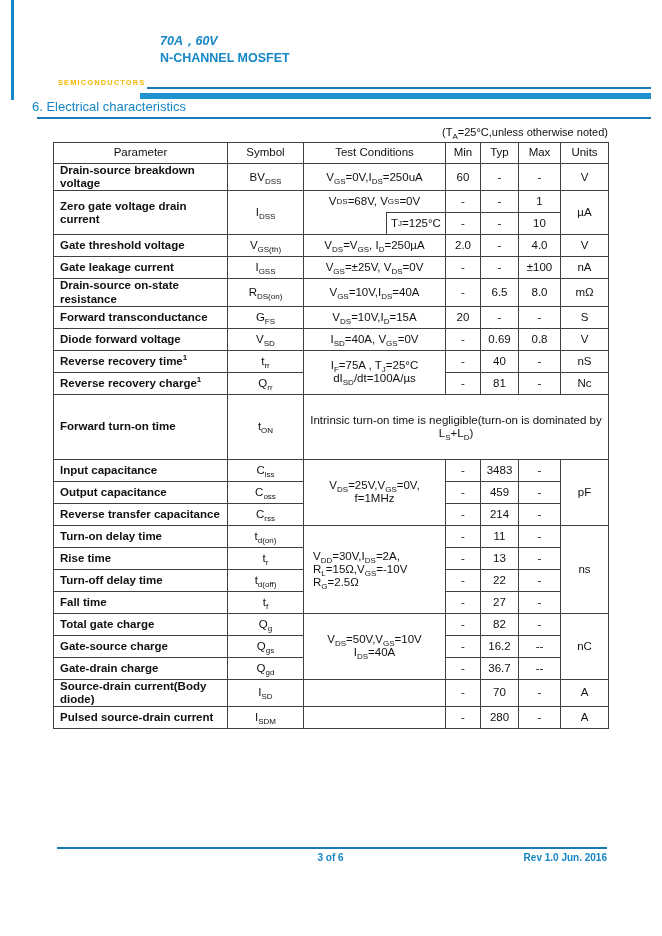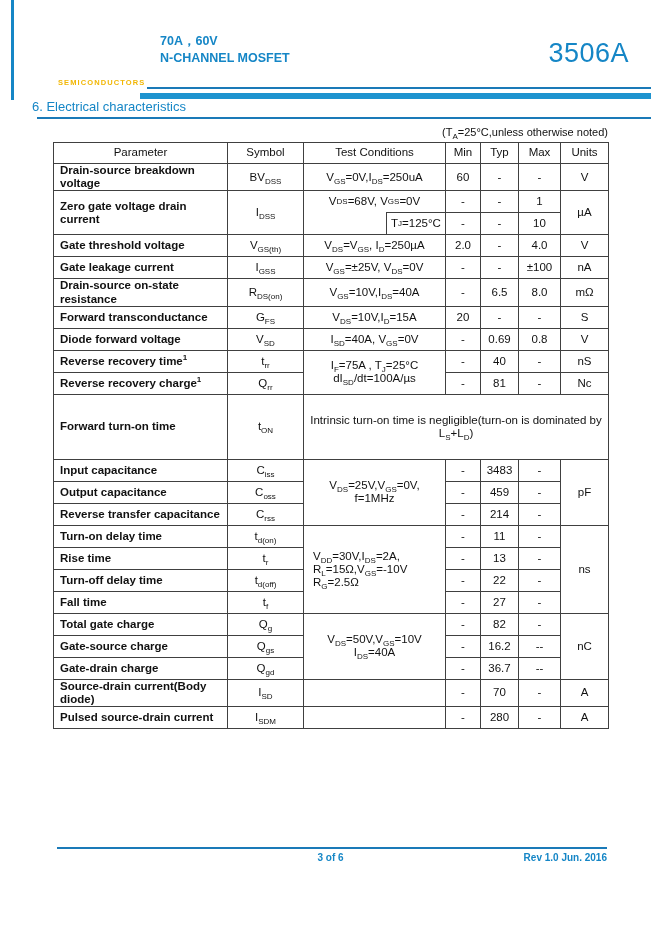--- a/index.html
+++ b/index.html
@@ -10,21 +10,21 @@
     --ink:#111111;
   }
   html,body{margin:0;padding:0;background:#ffffff;}
   .page{position:relative;width:662px;height:936px;background:#ffffff;overflow:hidden;
         font-family:"Liberation Sans", sans-serif;color:var(--ink);}
   .left-bar{position:absolute;left:11px;top:0;width:3px;height:100px;background:var(--brand-blue);}
   .logo-text{position:absolute;left:57px;top:26px;font-size:42px;font-weight:800;letter-spacing:1px;
              color:var(--brand-yellow);line-height:1;}
   .logo-sub{position:absolute;left:58px;top:78px;font-size:7.5px;font-weight:700;letter-spacing:1.1px;
             color:var(--brand-yellow);}
-  .rating{position:absolute;left:160px;top:33px;font-size:12.5px;font-weight:700;color:var(--brand-blue);}
+  .rating{position:absolute;left:160px;top:33px;font-size:12.5px;font-weight:700;color:var(--brand-blue);font-style:italic;}
   .device-type{position:absolute;left:160px;top:51px;font-size:12.5px;font-weight:700;color:var(--brand-blue);}
   .part-number{position:absolute;right:33px;top:38px;font-size:27px;font-weight:500;color:var(--brand-blue);
                letter-spacing:0.5px;}
   .thin-rule{position:absolute;left:147px;top:87px;width:504px;height:2px;background:#1a7ab8;}
   .thick-rule{position:absolute;left:140px;top:93px;width:511px;height:6px;background:var(--rule-blue);}
   .section-title{position:absolute;left:32px;top:99px;font-size:13px;color:var(--brand-blue);}
   .section-rule{position:absolute;left:37px;top:117px;width:614px;height:2px;background:#1a7ab8;}
   .cond-note{position:absolute;right:54px;top:126px;font-size:11px;color:var(--ink);}
   .spec-table{position:absolute;left:53px;top:142px;width:555px;border-collapse:collapse;
               table-layout:fixed;font-size:11.5px;color:var(--ink);}
@@ -52,21 +52,20 @@
 </style>
 </head>
 <body>
 
 <div class="page">
   <div class="left-bar"></div>
 
   <div class="logo-sub">SEMICONDUCTORS</div>
   <div class="rating">70A，60V</div>
   <div class="device-type">N-CHANNEL MOSFET</div>
-  <div class="part-number">3506A</div>
   <div class="thin-rule"></div>
   <div class="thick-rule"></div>
 
   <div class="section-title">6.  Electrical characteristics</div>
   <div class="section-rule"></div>
 
   <div class="cond-note">(T<sub>A</sub>=25°C,unless otherwise noted)</div>
 
   <table class="spec-table">
     <colgroup>

